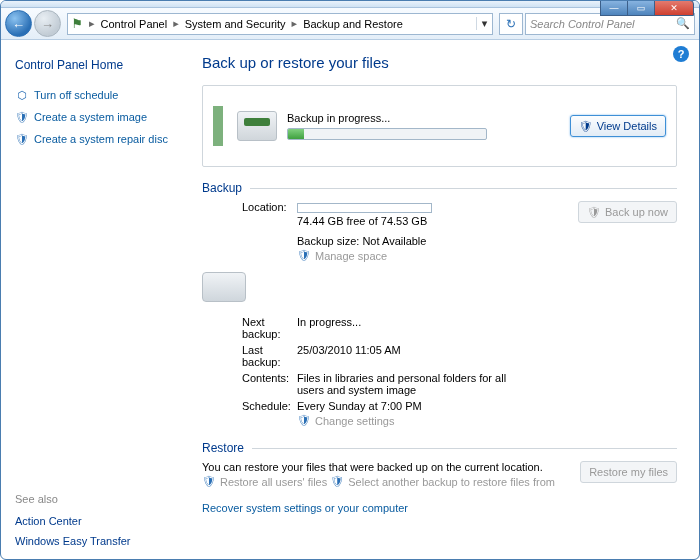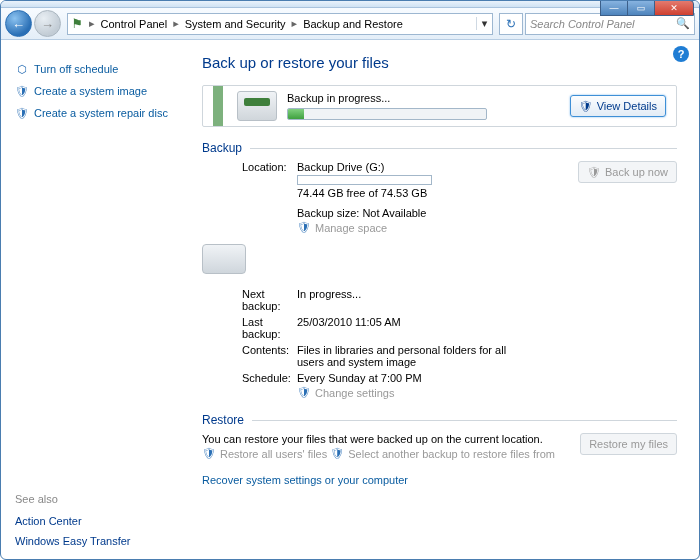--- a/index.html
+++ b/index.html
@@ -24,21 +24,21 @@
   .content { display:flex; height:calc(100% - 39px);}
   .sidebar { width:185px; padding:18px 10px 8px 14px; display:flex; flex-direction:column; font-size:11px;}
   .sidebar .home { color:#003a8c; margin-bottom:12px; font-size:12px;}
   .sidelink { display:flex; align-items:center; gap:5px; color:#0a5ca0; margin:4px 0; cursor:pointer; }
   .sidelink .sico { width:14px; height:14px; display:inline-flex; align-items:center; justify-content:center; color:#2a6fb5; }
   .seealso { margin-top:auto; color:#888; margin-bottom:6px;}
   .altlink { color:#003a8c; margin:4px 0; font-size:11px;}
   .main { flex:1; padding:14px 22px 10px 16px; overflow:auto; position:relative;}
   .help { position:absolute; top:6px; right:10px; width:16px; height:16px; border-radius:50%; background:#1f7dd4; color:#fff; display:flex; align-items:center; justify-content:center; font-size:11px; font-weight:bold;}
   h1.page { color:#003a8c; font-size:15px; font-weight:normal; margin:0 0 14px 0;}
-  .panel { border:1px solid #cfd6dc; padding:0 10px; display:flex; align-items:center; gap:10px; position:relative; border-radius:2px;}
+  .panel { border:1px solid #cfd6dc; padding:20px 10px; display:flex; align-items:center; gap:10px; position:relative; border-radius:2px;}
   .panel .stripe { width:10px; height:40px; background:#7db17d; margin-right:4px;}
   .diskart { width:40px; height:30px; background:linear-gradient(#f0f3f6,#d0d6db); border:1px solid #b8c0c7; border-radius:3px; position:relative;}
   .diskart:before { content:""; position:absolute; top:6px; left:6px; width:26px; height:8px; background:#3e7f3b; border-radius:2px;}
   .panel .ptext { flex:1; }
   .progbar { width:200px; height:12px; border:1px solid #a3b7c9; border-radius:2px; background:#f0f3f6; margin-top:4px; overflow:hidden;}
   .progbar .fill { height:100%; width:8%; background:linear-gradient(#7fd07f,#3fa13f);}
   .btn { height:22px; border:1px solid #7fa8cf; background:linear-gradient(#fcfdfe,#e2ecf6); border-radius:3px; padding:0 8px; display:inline-flex; align-items:center; gap:4px; font-size:11px; color:#003a8c; cursor:pointer;}
   .btn.emph { border:1px solid #3e8fd6; box-shadow:0 0 2px #6fb2ec;}
   .btn.disabled { color:#999; border-color:#cfd6dc; background:#f3f5f7; cursor:default;}
   .sect { color:#003a8c; font-size:12px; margin:14px 0 6px 0; display:flex; align-items:center;}
@@ -78,20 +78,21 @@
   </div>
   <div class="refbtn">↻</div>
   <div class="search">
     <span>Search Control Panel</span>
     <span class="mag">🔍</span>
   </div>
 </div>
 
 <div class="content">
   <div class="sidebar">
+    <div class="home">Control Panel Home</div>
     <div class="sidelink">
         <span class="sico">⬡</span>
         <span>Turn off schedule</span>
       </div>
     <div class="sidelink">
         <span class="sico">🛡</span>
         <span>Create a system image</span>
       </div>
     <div class="sidelink">
         <span class="sico">🛡</span>
@@ -122,21 +123,20 @@
     </div>
 
     <div class="sect">
         <span>Backup</span>
         <div class="line"></div>
       </div>
 
     <div class="grid">
       <div class="lbl">Location:</div>
       <div>
-        <div>Backup Drive (G:)</div>
         <div class="locbar"></div>
         <div>74.44 GB free of 74.53 GB</div>
         <div style="margin-top:8px">Backup size: Not Available</div>
         <div class="tlink">
             <span class="shield">🛡</span>
             <span>Manage space</span>
           </div>
       </div>
       <div style="text-align:right">
         <div class="btn disabled">

